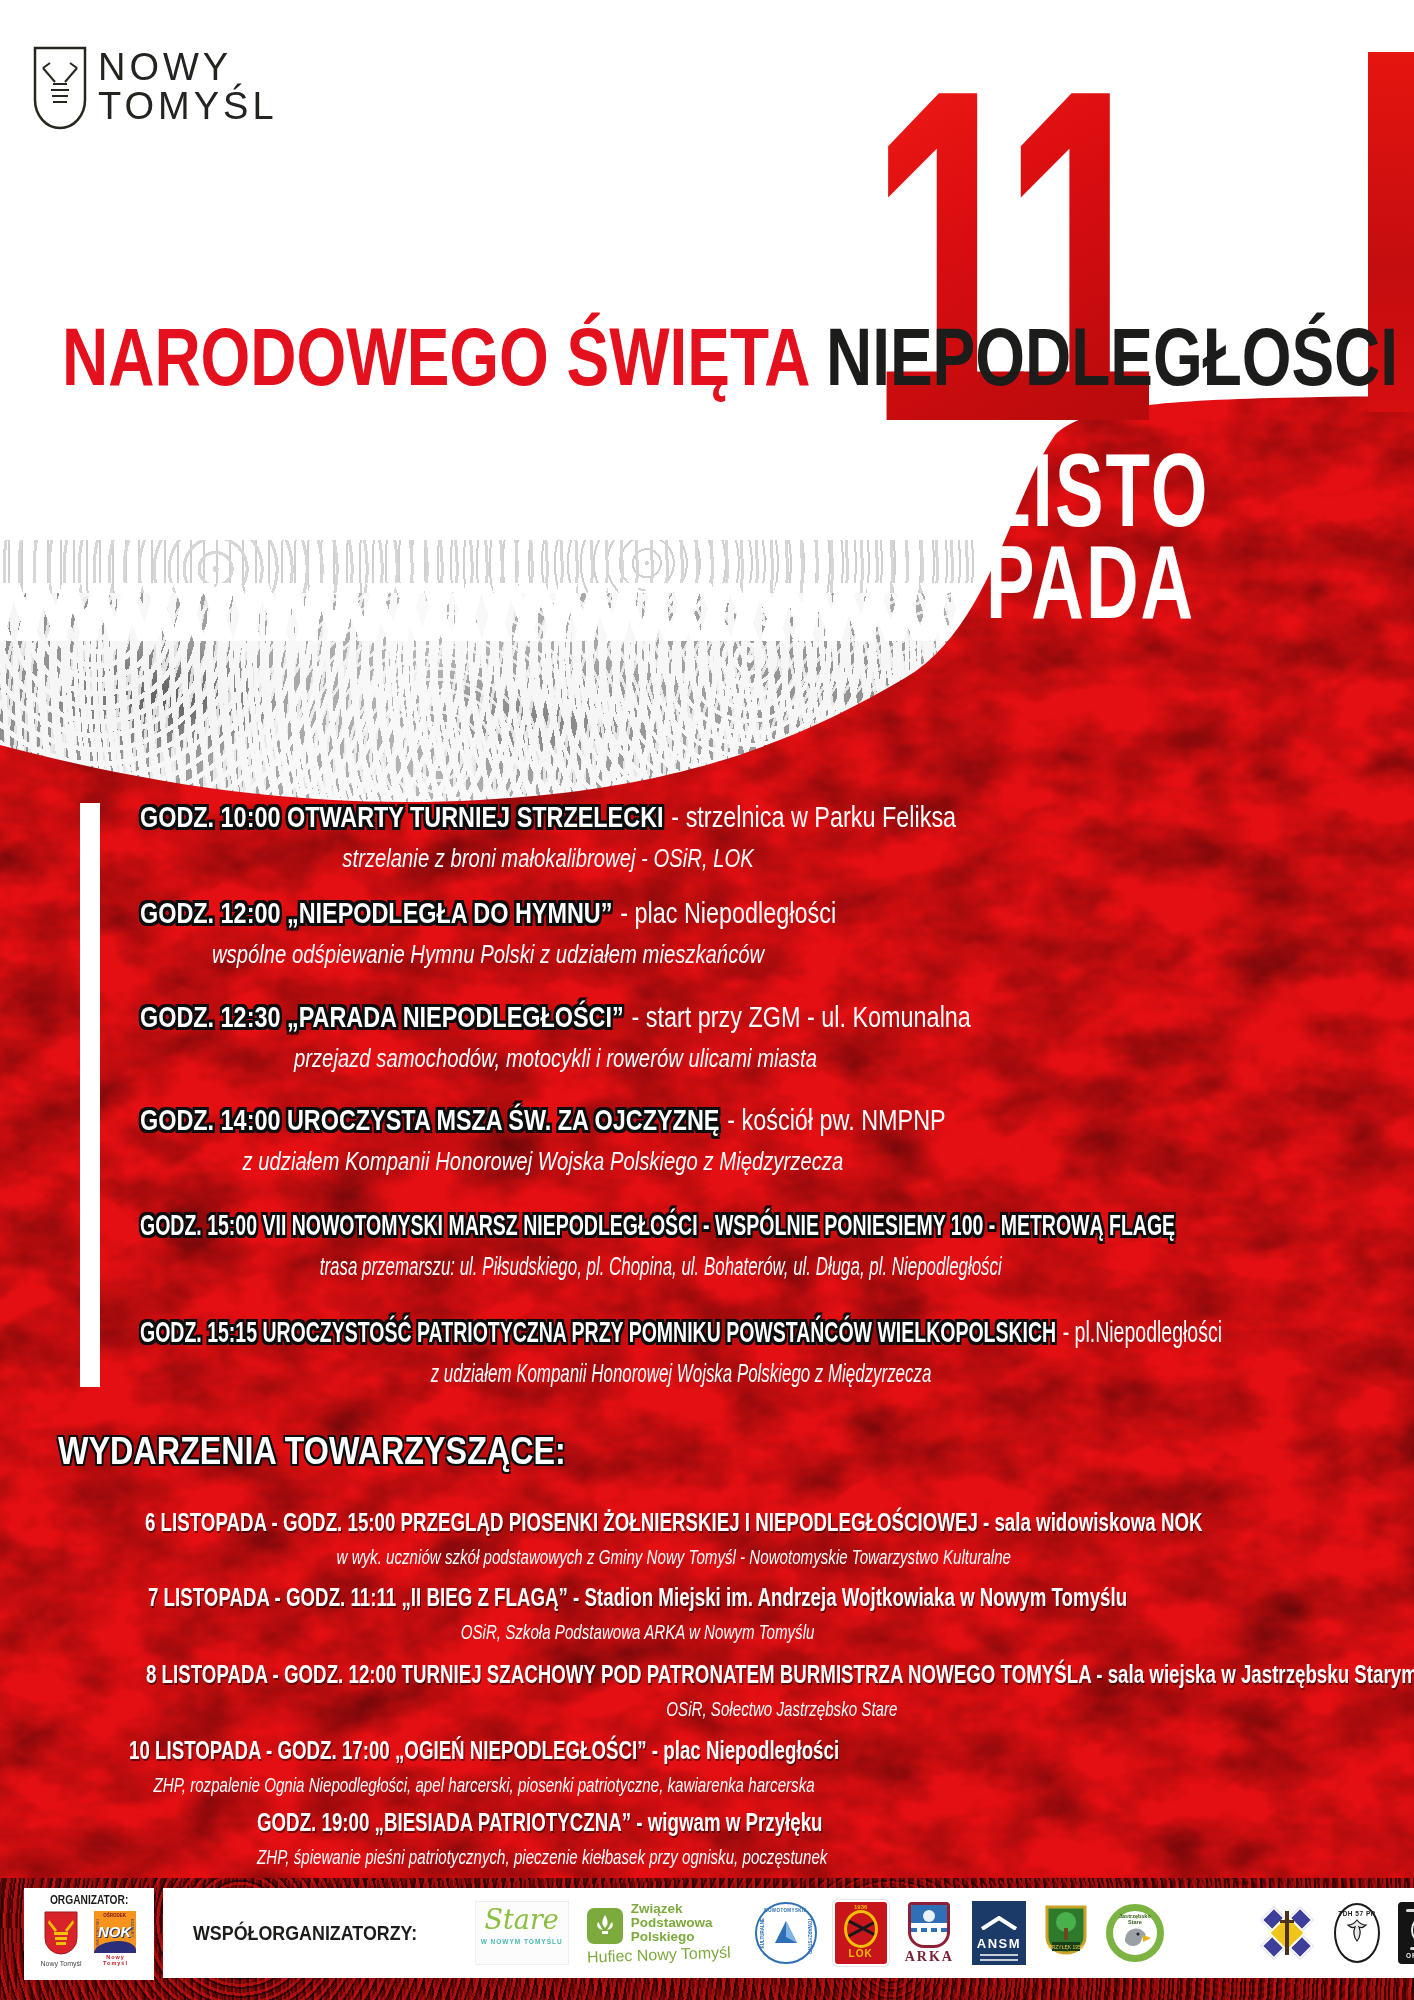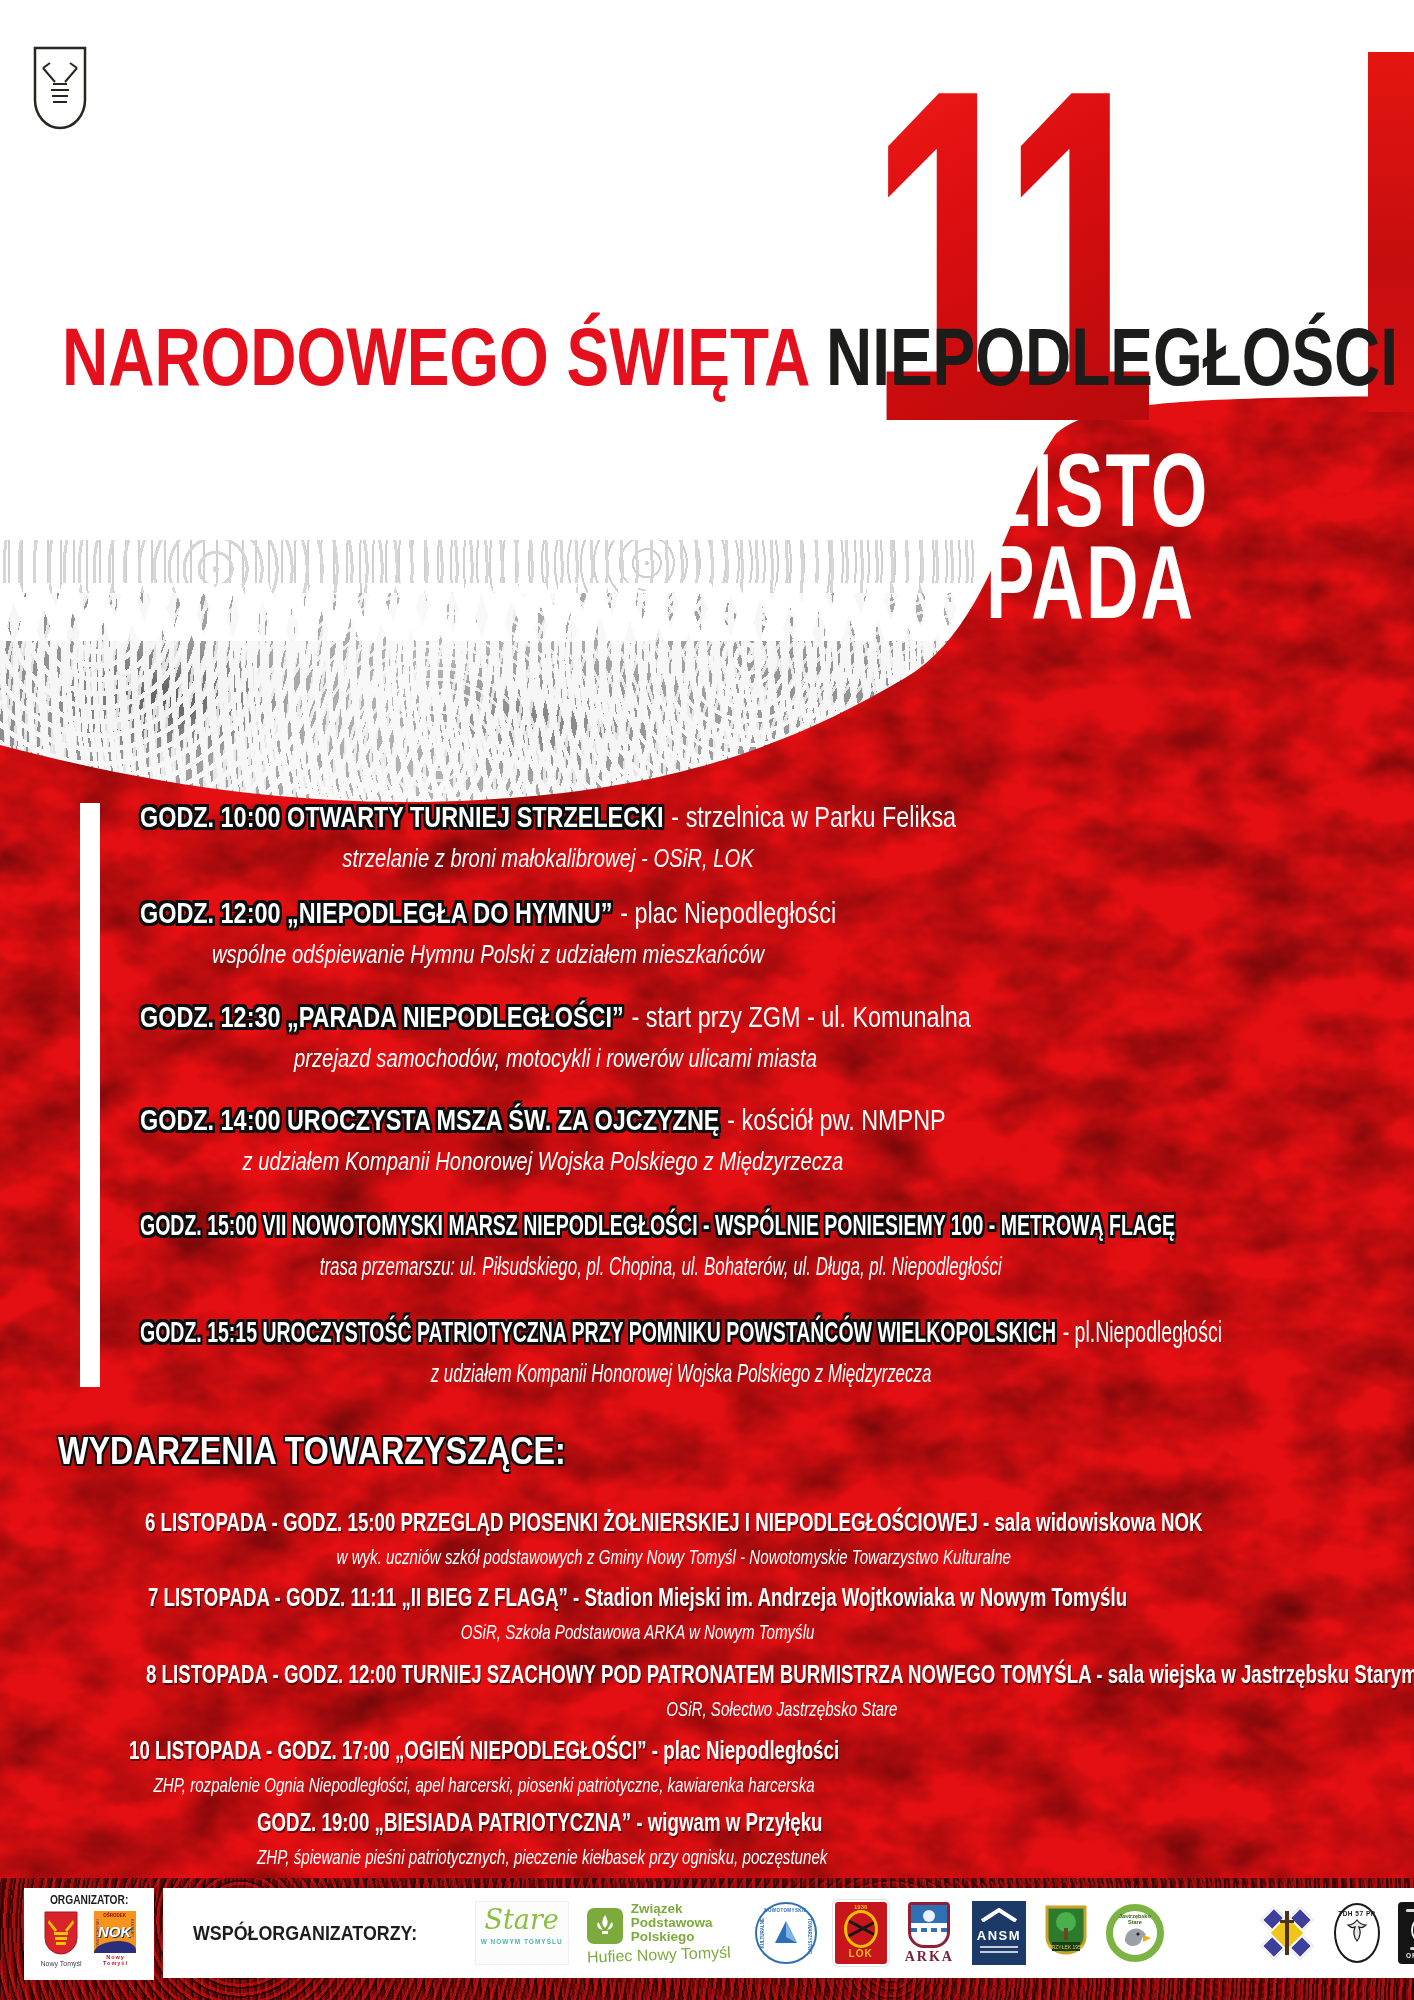--- a/index.html
+++ b/index.html
@@ -114,21 +114,21 @@
   .lok-r1{transform:rotate(28deg);} .lok-r2{transform:rotate(-28deg);}
   .lok-text{font-size:10px;font-weight:700;color:#f3c000;letter-spacing:1px;}
 
   .arka{text-align:center;flex:0 0 auto;}
   .arka-shield{width:36px;height:40px;border:3px solid #8d2036;border-radius:4px 4px 16px 16px;overflow:hidden;margin:0 auto;background:#fff;}
   .arka-top{height:18px;background:#2f6fb5;position:relative;}
   .arka-top::after{content:"";position:absolute;left:12px;top:5px;width:12px;height:12px;border-radius:50%;background:#fff;opacity:.9;}
   .arka-wave{height:4px;margin-top:5px;background:repeating-linear-gradient(90deg,#2f6fb5 0 6px,transparent 6px 10px);}
   .arka-text{font-family:"Liberation Serif",serif;font-weight:700;color:#7a1f33;font-size:14px;letter-spacing:2px;margin-top:1px;}
 
-  .ansm{width:54px;height:64px;background:#1c3a67;text-align:center;padding-top:7px;box-sizing:border-box;flex:0 0 auto;}
+  .ansm{width:54px;height:64px;background:#1c3a67;text-align:center;padding-top:15px;box-sizing:border-box;flex:0 0 auto;}
   .ansm-text{color:#fff;font-weight:700;font-size:13px;letter-spacing:1.5px;margin-top:2px;}
   .ansm-sub{width:70%;height:2px;background:rgba(255,255,255,.75);margin:3px auto 0;}
 
   .jas{width:58px;height:58px;border:7px solid #7cb342;border-radius:50%;background:#fff;position:relative;flex:0 0 auto;box-sizing:border-box;}
   .jas-label{position:absolute;top:2px;left:0;right:0;text-align:center;font-size:5.5px;font-weight:700;color:#2e5b12;}
   .jas-eagle{position:absolute;left:7px;top:12px;}
 
   .cross{width:58px;height:58px;position:relative;flex:0 0 auto;}
   .cr-a{position:absolute;left:50%;top:50%;width:52px;height:15px;background:#3d3f9b;border:2px solid #fff;}
   .cr-a1{transform:translate(-50%,-50%) rotate(45deg);}
@@ -173,20 +173,24 @@
 
   <div class="abs big-day">11</div>
   <div class="abs month" style="left:986px;top:438px;">LISTO</div>
   <div class="abs month" style="left:986px;top:530px;">PADA</div>
 
   <svg class="abs" style="left:33px;top:46px;z-index:4" width="54" height="86" viewBox="0 0 54 86" aria-hidden="true">
     <path d="M2 2 h50 v52 a25 28 0 0 1 -50 0 Z" fill="#fff" stroke="#26261f" stroke-width="2.5"></path>
     <path d="M10 22 L22 36 M44 22 L32 36 M10 22 L17 17 M44 22 L37 17" stroke="#26261f" stroke-width="2" fill="none"></path>
     <path d="M20 38 h14 M18 44 h18 M19 50 h16 M20 56 h14" stroke="#26261f" stroke-width="2"></path>
   </svg>
+  <div class="abs brand-text">
+    <div>NOWY</div>
+    <div>TOMYŚL</div>
+  </div>
 
 
   <div class="abs main-title">
     <span class="inner"><span class="t-red">NARODOWEGO ŚWIĘTA </span><span class="t-dark">NIEPODLEGŁOŚCI</span></span>
   </div>
 
   <div class="abs white-bar"></div>
 
   <div class="event sx78" style="left:140px;top:800px;">
     <div class="ev-line"><span class="ev-bold">GODZ. 10:00 OTWARTY TURNIEJ STRZELECKI</span><span class="ev-loc">- strzelnica w Parku Feliksa</span></div>

